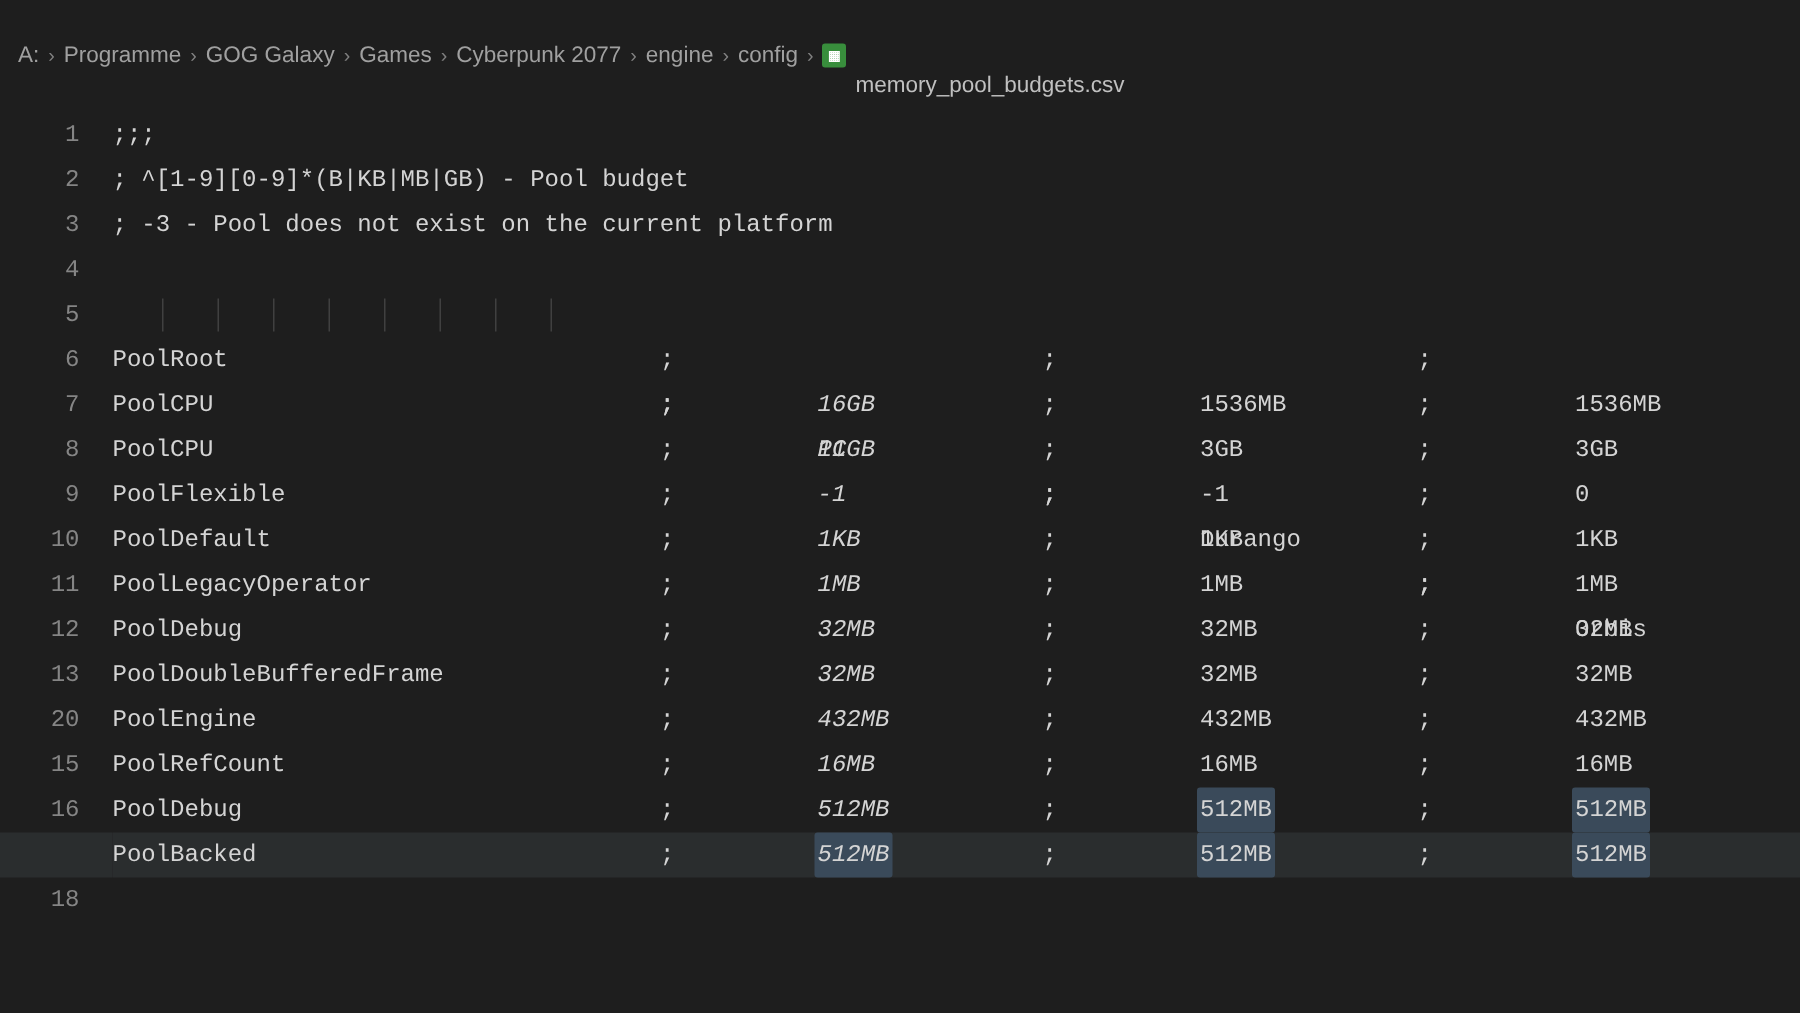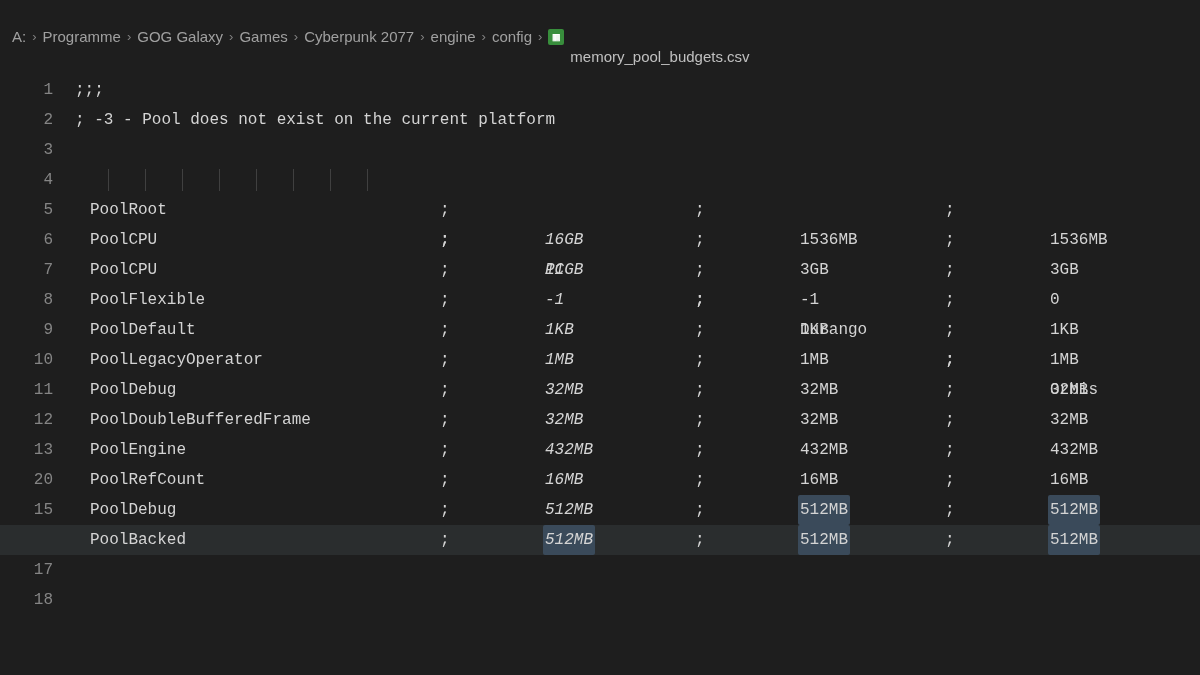--- a/index.html
+++ b/index.html
@@ -105,21 +105,21 @@
     width: 1px;
     background: #404040;
   }
 
   
   .row {
     position: relative;
     height: 30px;
     line-height: 30px;
   }
-  .row .c-name  { position: absolute; left: 0px; margin-left: 15px;   }
+  .row .c-name  { position: absolute; left: 0px;   }
   .row .c-s1    { position: absolute; left: 365px; }
   .row .c-pc    { position: absolute; left: 470px; font-style: italic; }
   .row .c-s2    { position: absolute; left: 620px; }
   .row .c-dur   { position: absolute; left: 725px; }
   .row .c-s3    { position: absolute; left: 870px; }
   .row .c-orb   { position: absolute; left: 975px; }
 
   .semi { color: #d4d4d4; }
   .val  { color: #d4d4d4; }
   .name { color: #d4d4d4; }
@@ -173,20 +173,21 @@
     <div class="ln">20</div>
     <div class="ln">15</div>
     <div class="ln">16</div>
     <div class="ln">17</div>
     <div class="ln">18</div>
   </div>
 
   <div class="code">
 
     <div class="line"><span class="comment">;;;</span></div>
+    <div class="line"><span class="comment">; ^[1-9][0-9]*(B|KB|MB|GB) - Pool budget</span></div>
     <div class="line"><span class="comment">; -3 - Pool does not exist on the current platform</span></div>
 
     <div class="line"></div>
 
     <div class="line row">
       <div class="indent-guides">
         <span style="left:33px"></span><span style="left:70px"></span><span style="left:107px"></span>
         <span style="left:144px"></span><span style="left:181px"></span><span style="left:218px"></span>
         <span style="left:255px"></span><span style="left:292px"></span>
       </div>

